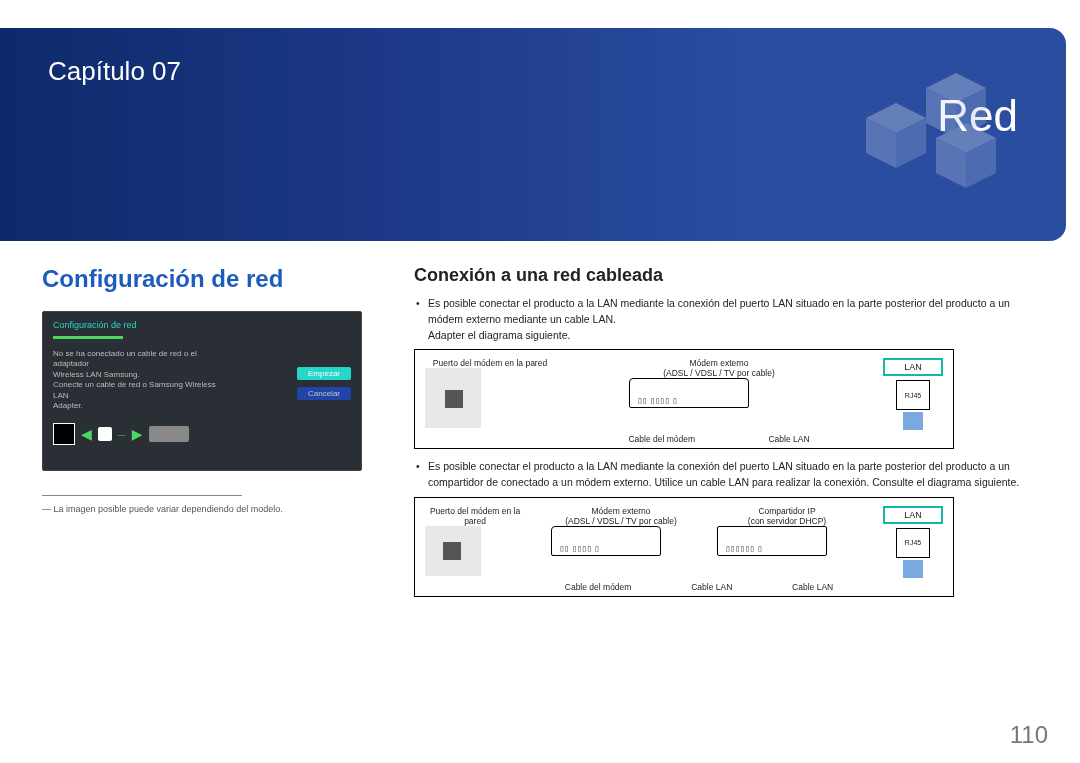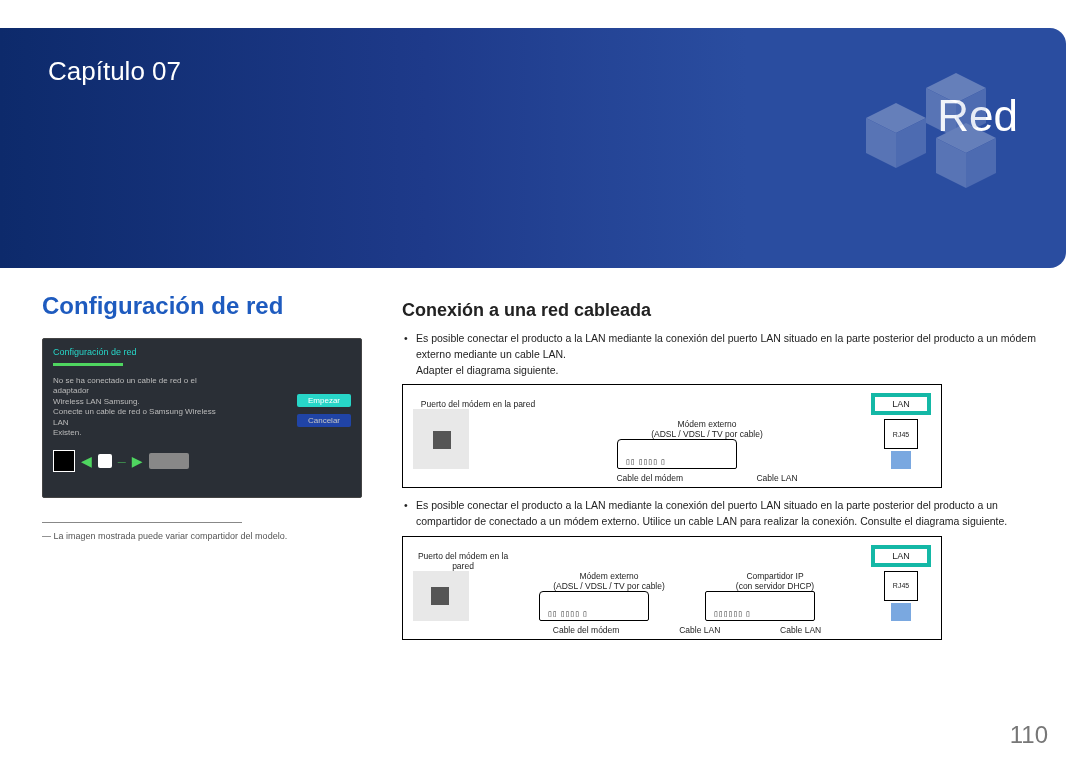--- a/index.html
+++ b/index.html
@@ -6,45 +6,45 @@
   body {
     font-family: Arial, Helvetica, sans-serif;
     background: #fff;
     width: 1080px;
     height: 763px;
     position: relative;
     color: #222;
   }
   .header {
     background: linear-gradient(90deg, #0d2a6b 0%, #1e3a8a 40%, #2a4da0 70%, #2a4da0 100%);
-    height: 240px;
+    height: 213px;
     border-radius: 0 16px 16px 0;
     margin: 28px 14px 0 0;
     position: relative;
     padding: 28px 48px;
     color: #fff;
     overflow: hidden;
   }
   .header .cubes {
     position: absolute;
     right: 40px;
     top: 40px;
     width: 300px;
     height: 140px;
     opacity: 0.28;
   }
   .chapter-label { font-size: 26px; font-weight: 400; margin-bottom: 4px; }
   .chapter-title { font-size: 44px; font-weight: 400; text-align: right; }
   .content {
     display: flex;
     padding: 24px 42px 0 42px;
-    gap: 40px;
+    gap: 52px;
   }
   .left-col { width: 320px; flex-shrink: 0; }
-  .right-col { flex: 1; margin-top: 8px; }
+  .right-col { flex: 1; }
   h2.section { color: #1e5bbf; font-size: 24px; font-weight: 700; margin-bottom: 18px; }
   .menu-path { font-size: 10px; font-weight: 700; margin-bottom: 10px; }
   .menu-path .red { color: #d22; }
   .menu-icon { border:1px solid #000; font-size:8px; padding:0 2px; }
   .osd-box {
     background: #2a2f36;
     border: 1px solid #444;
     border-radius: 2px;
     padding: 8px 10px 18px 10px;
     color: #ccc;
@@ -73,27 +73,27 @@
   ul.bullets li { position:relative; font-size:10.5px; line-height:1.5; margin-bottom:6px; }
   ul.bullets li::before { content:"•"; position:absolute; left:-12px; }
   .diagram-box {
     border:1px solid #000;
     width: 540px;
     padding: 8px 10px 4px 10px;
     font-size:9px;
     margin: 4px 0 10px 0;
     position:relative;
   }
-  .diagram-row { display:flex; align-items:flex-end; justify-content:space-between; gap:8px;}
+  .diagram-row { display:flex; align-items:flex-start; justify-content:space-between; gap:8px;}
   .wall-plate { width:56px; height:60px; background:#e8e8e8; position:relative; }
   .wall-jack { width:18px; height:18px; background:#555; position:absolute; top:22px; left:20px;}
   .modem { width:120px; height:30px; background:#fff; border:1px solid #000; border-radius:4px 4px 2px 2px; position:relative;}
   .modem-ports { position:absolute; bottom:2px; left:8px; font-size:7px; letter-spacing:1px;}
   .router { width:120px; height:30px; background:#fff; border:1px solid #000; border-radius:2px; position:relative;}
-  .lan-box { width:60px; border:4px solid #14b8a6; text-align:center; padding:2px 4px;}
+  .lan-box { width:60px; border:2px solid #14b8a6; text-align:center; padding:2px 4px;}
   .rj45 { width:34px; height:30px; border:1px solid #000; margin-top:2px; display:flex; align-items:center; justify-content:center; font-size:7px;}
   .rj45-port { width:20px; height:18px; background:#7aa8e0;}
   .labels-row { display:flex; justify-content:space-between; margin-top:4px; font-size:8.5px; }
   .diag-label { font-size:8.5px; text-align:center;}
   .cat7 { font-size:9px; color:#555; margin-top:2px;}
   .dash { color:#555; }
   .page-num { position:absolute; bottom:14px; right:32px; font-size:24px; color:#777;}
   .col-lan { display:flex; flex-direction:column; align-items:center; gap:2px; }
 </style>
 </head>
@@ -122,37 +122,37 @@
     <h2 class="section">Configuración de red</h2>
 
 
     <div class="osd-box">
       <div class="osd-title">Configuración de red</div>
       <div class="osd-bar"></div>
       <div class="osd-text">
         <span>No se ha conectado un cable de red o el adaptador</span><br>
         <span>Wireless LAN Samsung.</span><br>
         <span>Conecte un cable de red o Samsung Wireless LAN</span><br>
-        <span>Existen.</span>
+        <span>Adapter.</span>
       </div>
       <div class="osd-btn start">Empezar</div>
       <div class="osd-btn cancel">Cancelar</div>
       <div class="osd-diagram">
         <div class="lan-port"></div>
         <span class="arrow-g">◀</span>
         <div class="cable-end"></div>
         <span style="color:#4fd660">—</span>
         <span class="arrow-g">▶</span>
         <div style="width:40px;height:16px;background:#888;border-radius:2px;"></div>
       </div>
     </div>
 
     <div class="hr"></div>
     <div class="footnote">
-      <span class="dash">― </span><span>La imagen mostrada puede variar compartidor del modelo.</span>
+      <span class="dash">― </span><span>La imagen posible puede variar dependiendo del modelo.</span>
     </div>
   </div>
 
   <div class="right-col">
     <h3 class="sub">Conexión a una red cableada</h3>
 
     <ul class="bullets">
       <li>
         <span>Es posible conectar el producto a la LAN mediante la conexión del puerto LAN situado en la parte posterior del producto a un módem externo mediante un cable LAN.</span><br>
         <span>Adapter el diagrama siguiente.</span>

